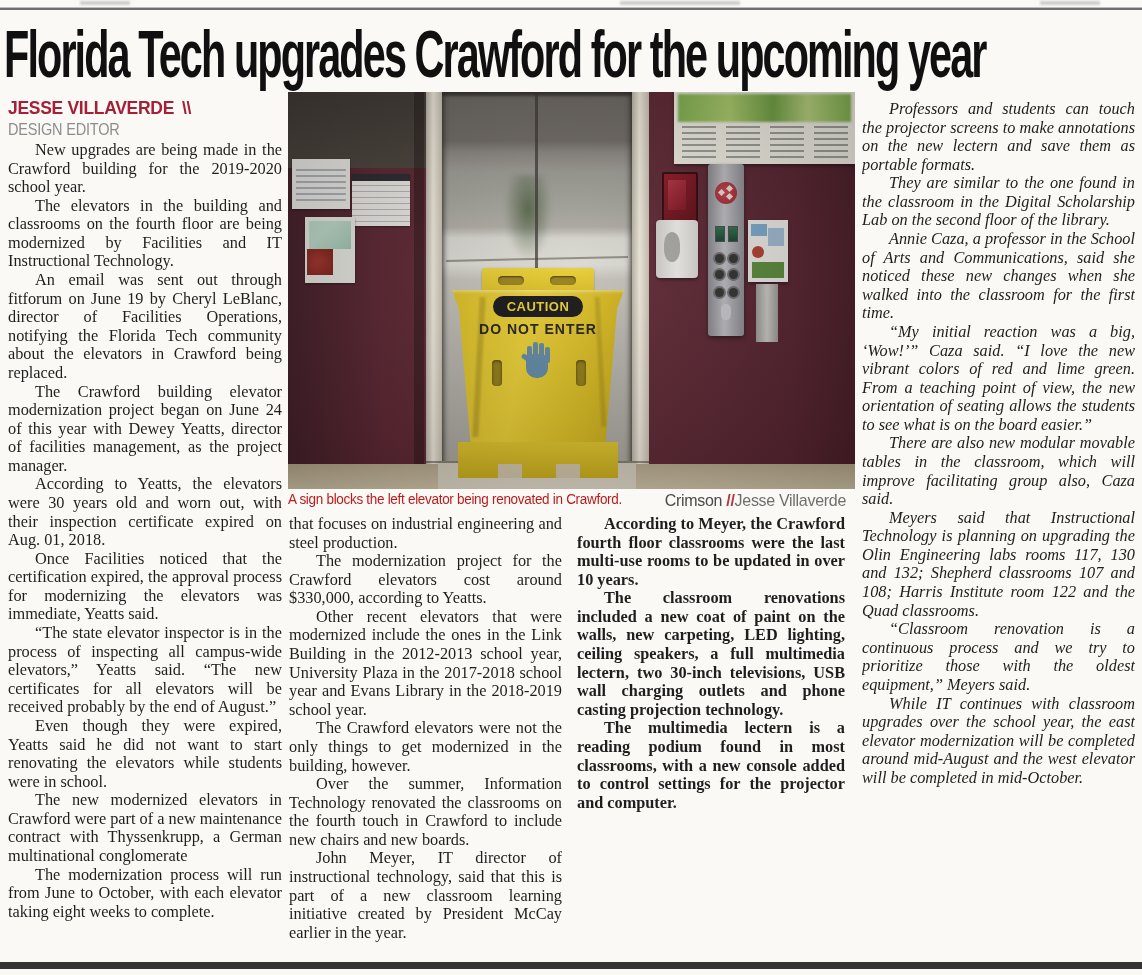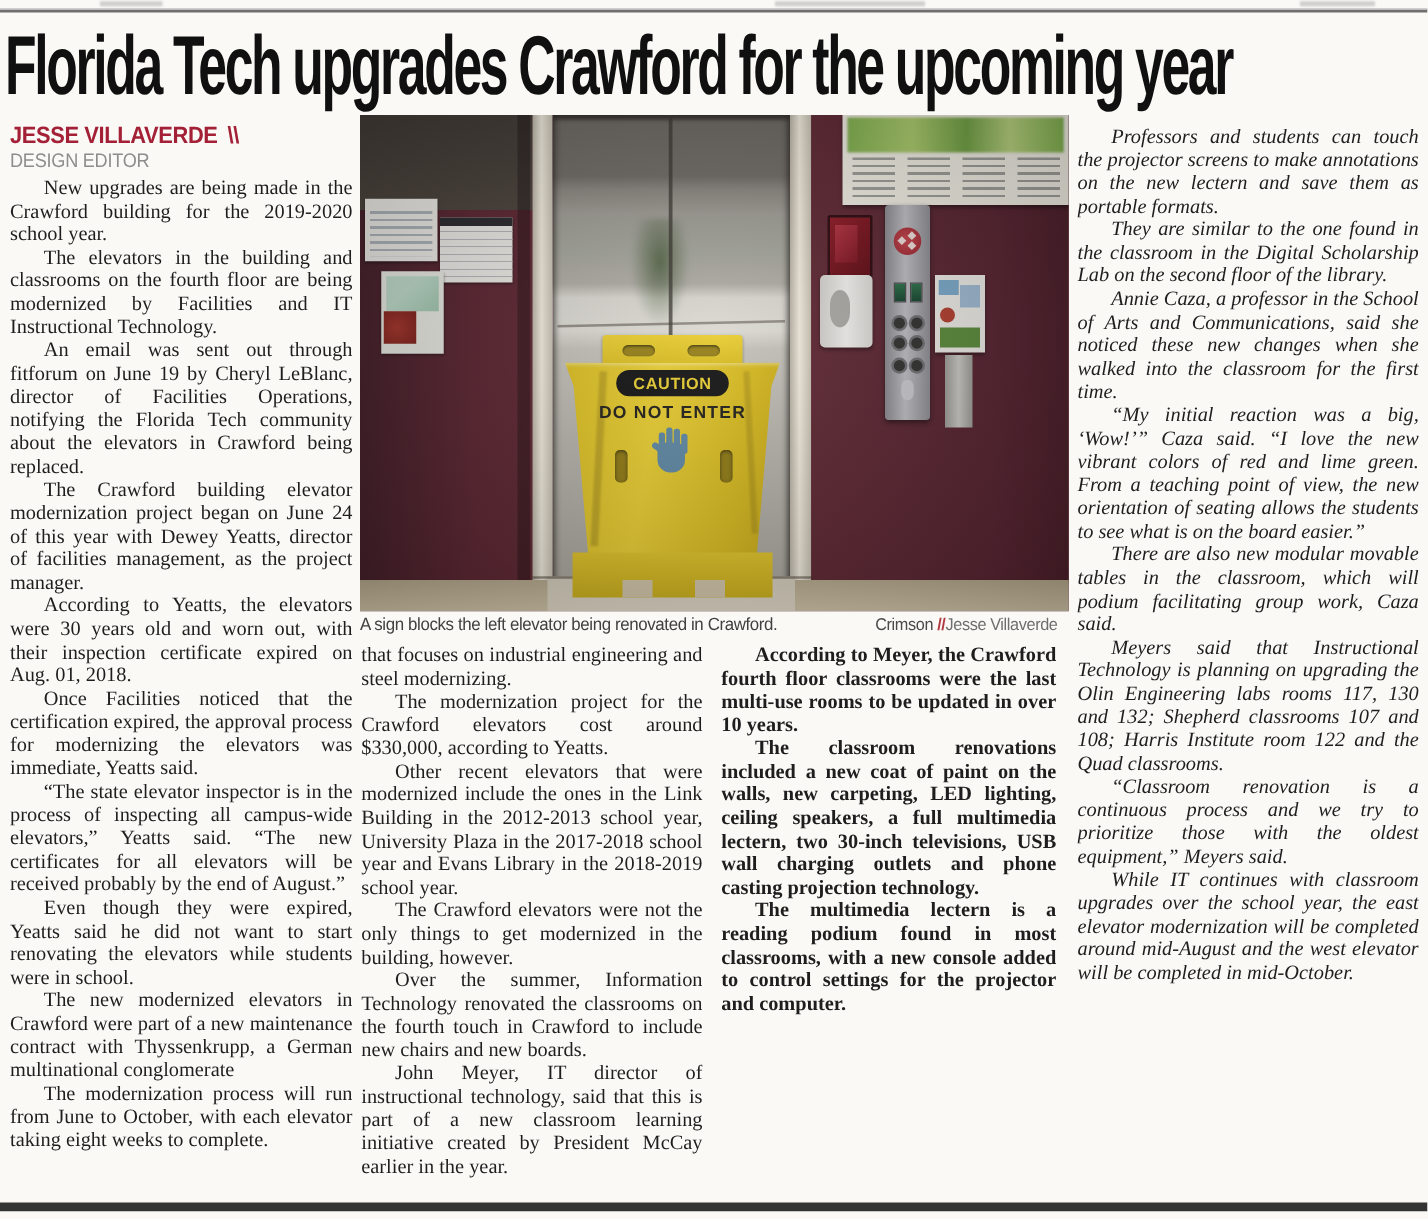--- a/index.html
+++ b/index.html
@@ -96,22 +96,22 @@
   .hand .palm{left:2px;top:12px;width:22px;height:24px;background:#5e87a2;border-radius:7px 7px 10px 10px;}
   .hand .f{top:0;width:4.5px;height:16px;background:#5e87a2;border-radius:2px;}
   .hand .thumb{left:-3px;top:14px;width:12px;height:5px;background:#5e87a2;border-radius:3px;transform:rotate(35deg);}
   .side-slot{top:268px;width:10px;height:26px;border-radius:4px;background:#8f7a16;box-shadow:inset 0 1px 3px rgba(0,0,0,.55);}
   .sign-feet{left:170px;top:350px;width:160px;height:36px;background:linear-gradient(180deg,#ddc12a,#c9ad1c);}
   .feet-notch{top:372px;width:24px;height:14px;background:#cfc3a7;}
   .photo-vignette{left:0;top:0;width:567px;height:397px;background:radial-gradient(ellipse at 50% 45%,rgba(255,255,255,.05),rgba(0,0,0,.22) 97%);}
   
   .caption-row{position:absolute;left:288px;top:491px;width:558px;display:flex;justify-content:space-between;
     font-family:"Liberation Sans", sans-serif;transform:scaleY(1.05);transform-origin:0 0;}
-  .caption-text{font-size:13.5px;color:#404040;letter-spacing:-0.3px;}
-  .credit{font-size:13px;letter-spacing:-0.3px;}
+  .caption-text{font-size:13.5px;color:#b91c1c;letter-spacing:-0.3px;}
+  .credit{font-size:16px;letter-spacing:-0.3px;}
   .credit .org{color:#4a4a4a;}
   .credit .sep{color:#b03a42;font-weight:bold;}
   .credit .name{color:#6e6e6e;}
 </style>
 </head>
 <body>
 
 <div class="top-rule"></div>
 <div class="top-smudge" style="left:620px;width:120px;"></div>
 <div class="top-smudge" style="left:80px;width:50px;"></div>
@@ -218,36 +218,36 @@
   <div class="feet-notch" style="left:268px;"></div>
   <div class="photo-vignette"></div>
 </figure>
 
 <div class="caption-row">
   <span class="caption-text">A sign blocks the left elevator being renovated in Crawford.</span>
   <span class="credit"><span class="org">Crimson </span><span class="sep">//</span><span class="name">Jesse Villaverde</span></span>
 </div>
 
 <div id="col-mid1" class="col" data-noindent-first="true">
-    <p>that focuses on industrial engineering and steel modernizing.</p>
+    <p>that focuses on industrial engineering and steel production.</p>
     <p>The modernization project for the Crawford elevators cost around $330,000, according to Yeatts.</p>
     <p>Other recent elevators that were modernized include the ones in the Link Building in the 2012-2013 school year, University Plaza in the 2017-2018 school year and Evans Library in the 2018-2019 school year.</p>
     <p>The Crawford elevators were not the only things to get modernized in the building, however.</p>
     <p>Over the summer, Information Technology renovated the classrooms on the fourth touch in Crawford to include new chairs and new boards.</p>
     <p>John Meyer, IT director of instructional technology, said that this is part of a new classroom learning initiative created by President McCay earlier in the year.</p>
   </div>
 <div id="col-mid2" class="col">
     <p>According to Meyer, the Crawford fourth floor classrooms were the last multi-use rooms to be updated in over 10 years.</p>
     <p>The classroom renovations included a new coat of paint on the walls, new carpeting, LED lighting, ceiling speakers, a full multimedia lectern, two 30-inch televisions, USB wall charging outlets and phone casting projection technology.</p>
     <p>The multimedia lectern is a reading podium found in most classrooms, with a new console added to control settings for the projector and computer.</p>
   </div>
 <div id="col-right" class="col">
     <p>Professors and students can touch the projector screens to make annotations on the new lectern and save them as portable formats.</p>
     <p>They are similar to the one found in the classroom in the Digital Scholarship Lab on the second floor of the library.</p>
     <p>Annie Caza, a professor in the School of Arts and Communications, said she noticed these new changes when she walked into the classroom for the first time.</p>
     <p>“My initial reaction was a big, ‘Wow!’” Caza said. “I love the new vibrant colors of red and lime green. From a teaching point of view, the new orientation of seating allows the students to see what is on the board easier.”</p>
-    <p>There are also new modular movable tables in the classroom, which will podium facilitating group work, Caza said.</p>
+    <p>There are also new modular movable tables in the classroom, which will improve facilitating group also, Caza said.</p>
     <p>Meyers said that Instructional Technology is planning on upgrading the Olin Engineering labs rooms 117, 130 and 132; Shepherd classrooms 107 and 108; Harris Institute room 122 and the Quad classrooms.</p>
     <p>“Classroom renovation is a continuous process and we try to prioritize those with the oldest equipment,” Meyers said.</p>
     <p>While IT continues with classroom upgrades over the school year, the east elevator modernization will be completed around mid-August and the west elevator will be completed in mid-October.</p>
   </div>
 
 <div class="bottom-rule"></div>
 
 </body></html>

